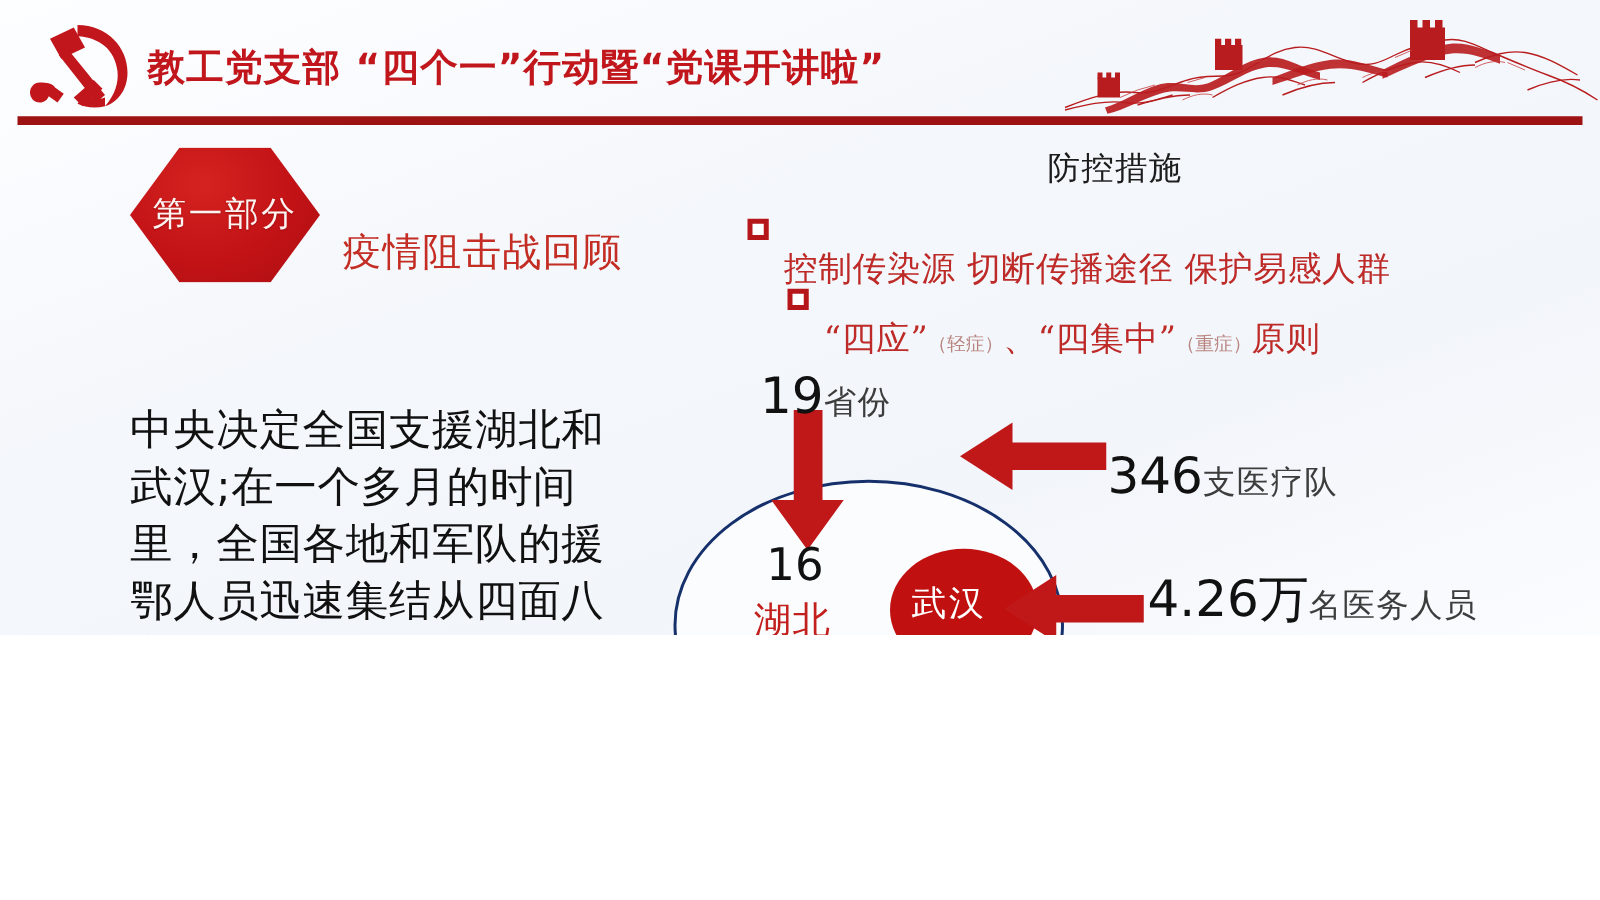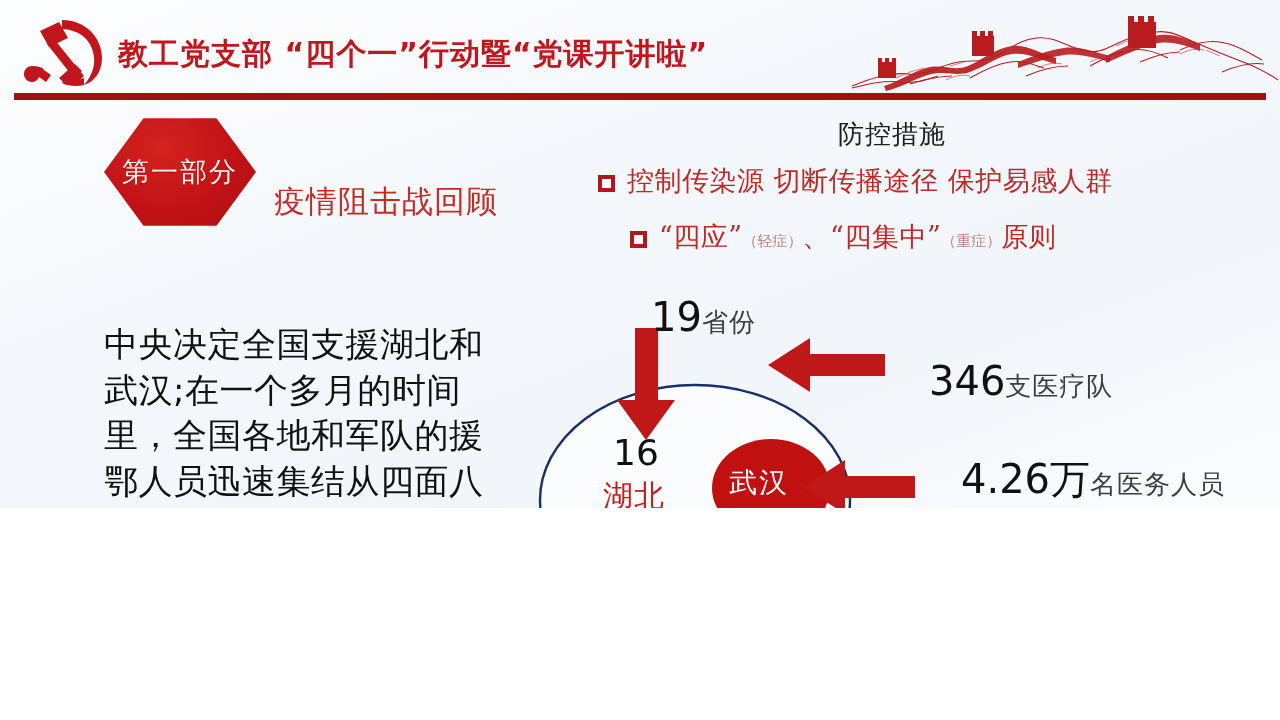--- a/index.html
+++ b/index.html
@@ -135,20 +135,21 @@
     margin-top: 10px;
     flex: 0 0 auto;
     box-sizing: border-box;
   }
   .bullet-text {
     font-family: "DejaVu Serif", "Liberation Serif", serif;
     font-size: 27px;
     color: #bd2a27;
     letter-spacing: 0.5px;
     line-height: 1.2;
+    margin-top: 35px;
   }
   .bullet-sub {
     font-size: 15px;
     color: #b8847f;
     letter-spacing: 0;
   }
 
   
   #body-paragraph {
     position: absolute;
@@ -176,21 +177,20 @@
   }
   .diag-label {
     position: absolute;
     white-space: nowrap;
     font-family: "DejaVu Sans", "Liberation Sans", sans-serif;
   }
   .diag-num {
     font-size: 40px;
     color: #111111;
     letter-spacing: 0;
-    margin-left: 43px;
   }
   .diag-unit {
     font-family: "DejaVu Serif", "Liberation Serif", serif;
     font-size: 26px;
     color: #3d3d3d;
     letter-spacing: 1px;
     margin-top: 20px;
   }
   #label-19   { left: 108px; top: 14px; }
   #label-346  { left: 386px; top: 78px; }

